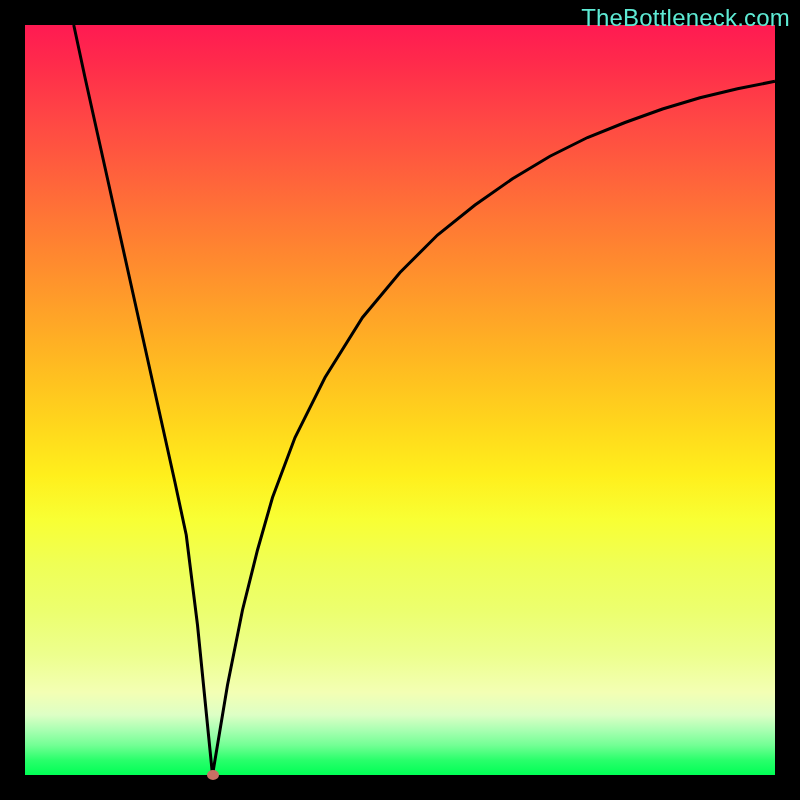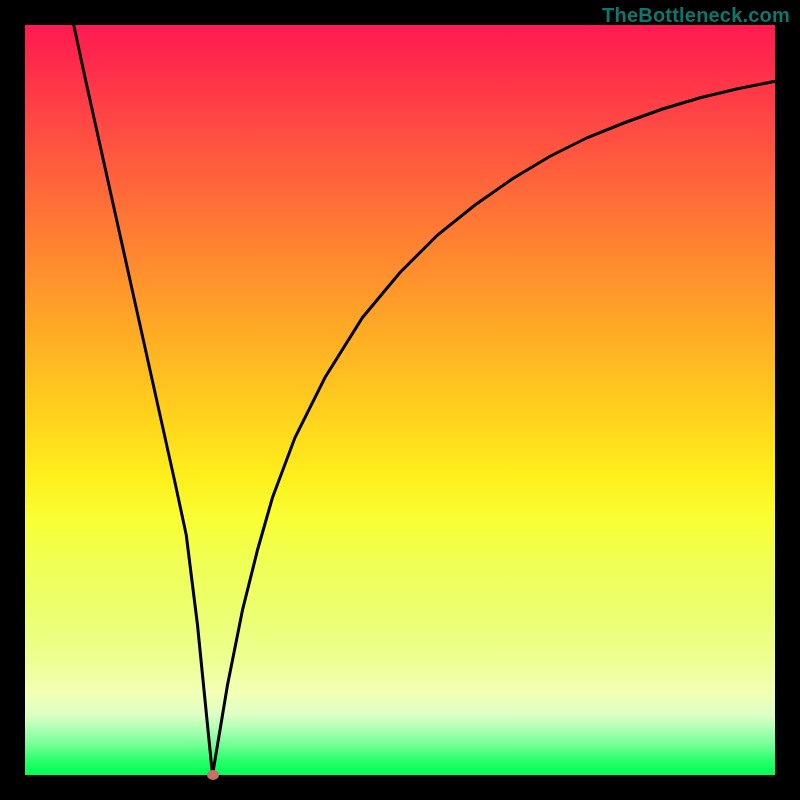--- a/index.html
+++ b/index.html
@@ -45,23 +45,23 @@
       #a9ffb2 94%,
       #74ff95 96%,
       #2aff6b 98%,
       #00ff55 100%
     );
   }
   .watermark {
     position: absolute;
     top: 4px;
     right: 10px;
-    color: #0f766e;
-    font-size: 20px;
-    font-weight: bold;
+    color: #5eead4;
+    font-size: 24px;
+    font-weight: normal;
     letter-spacing: 0.2px;
   }
   .curve-svg {
     position: absolute;
     top: 25px;
     left: 25px;
     width: 750px;
     height: 750px;
     overflow: visible;
   }

